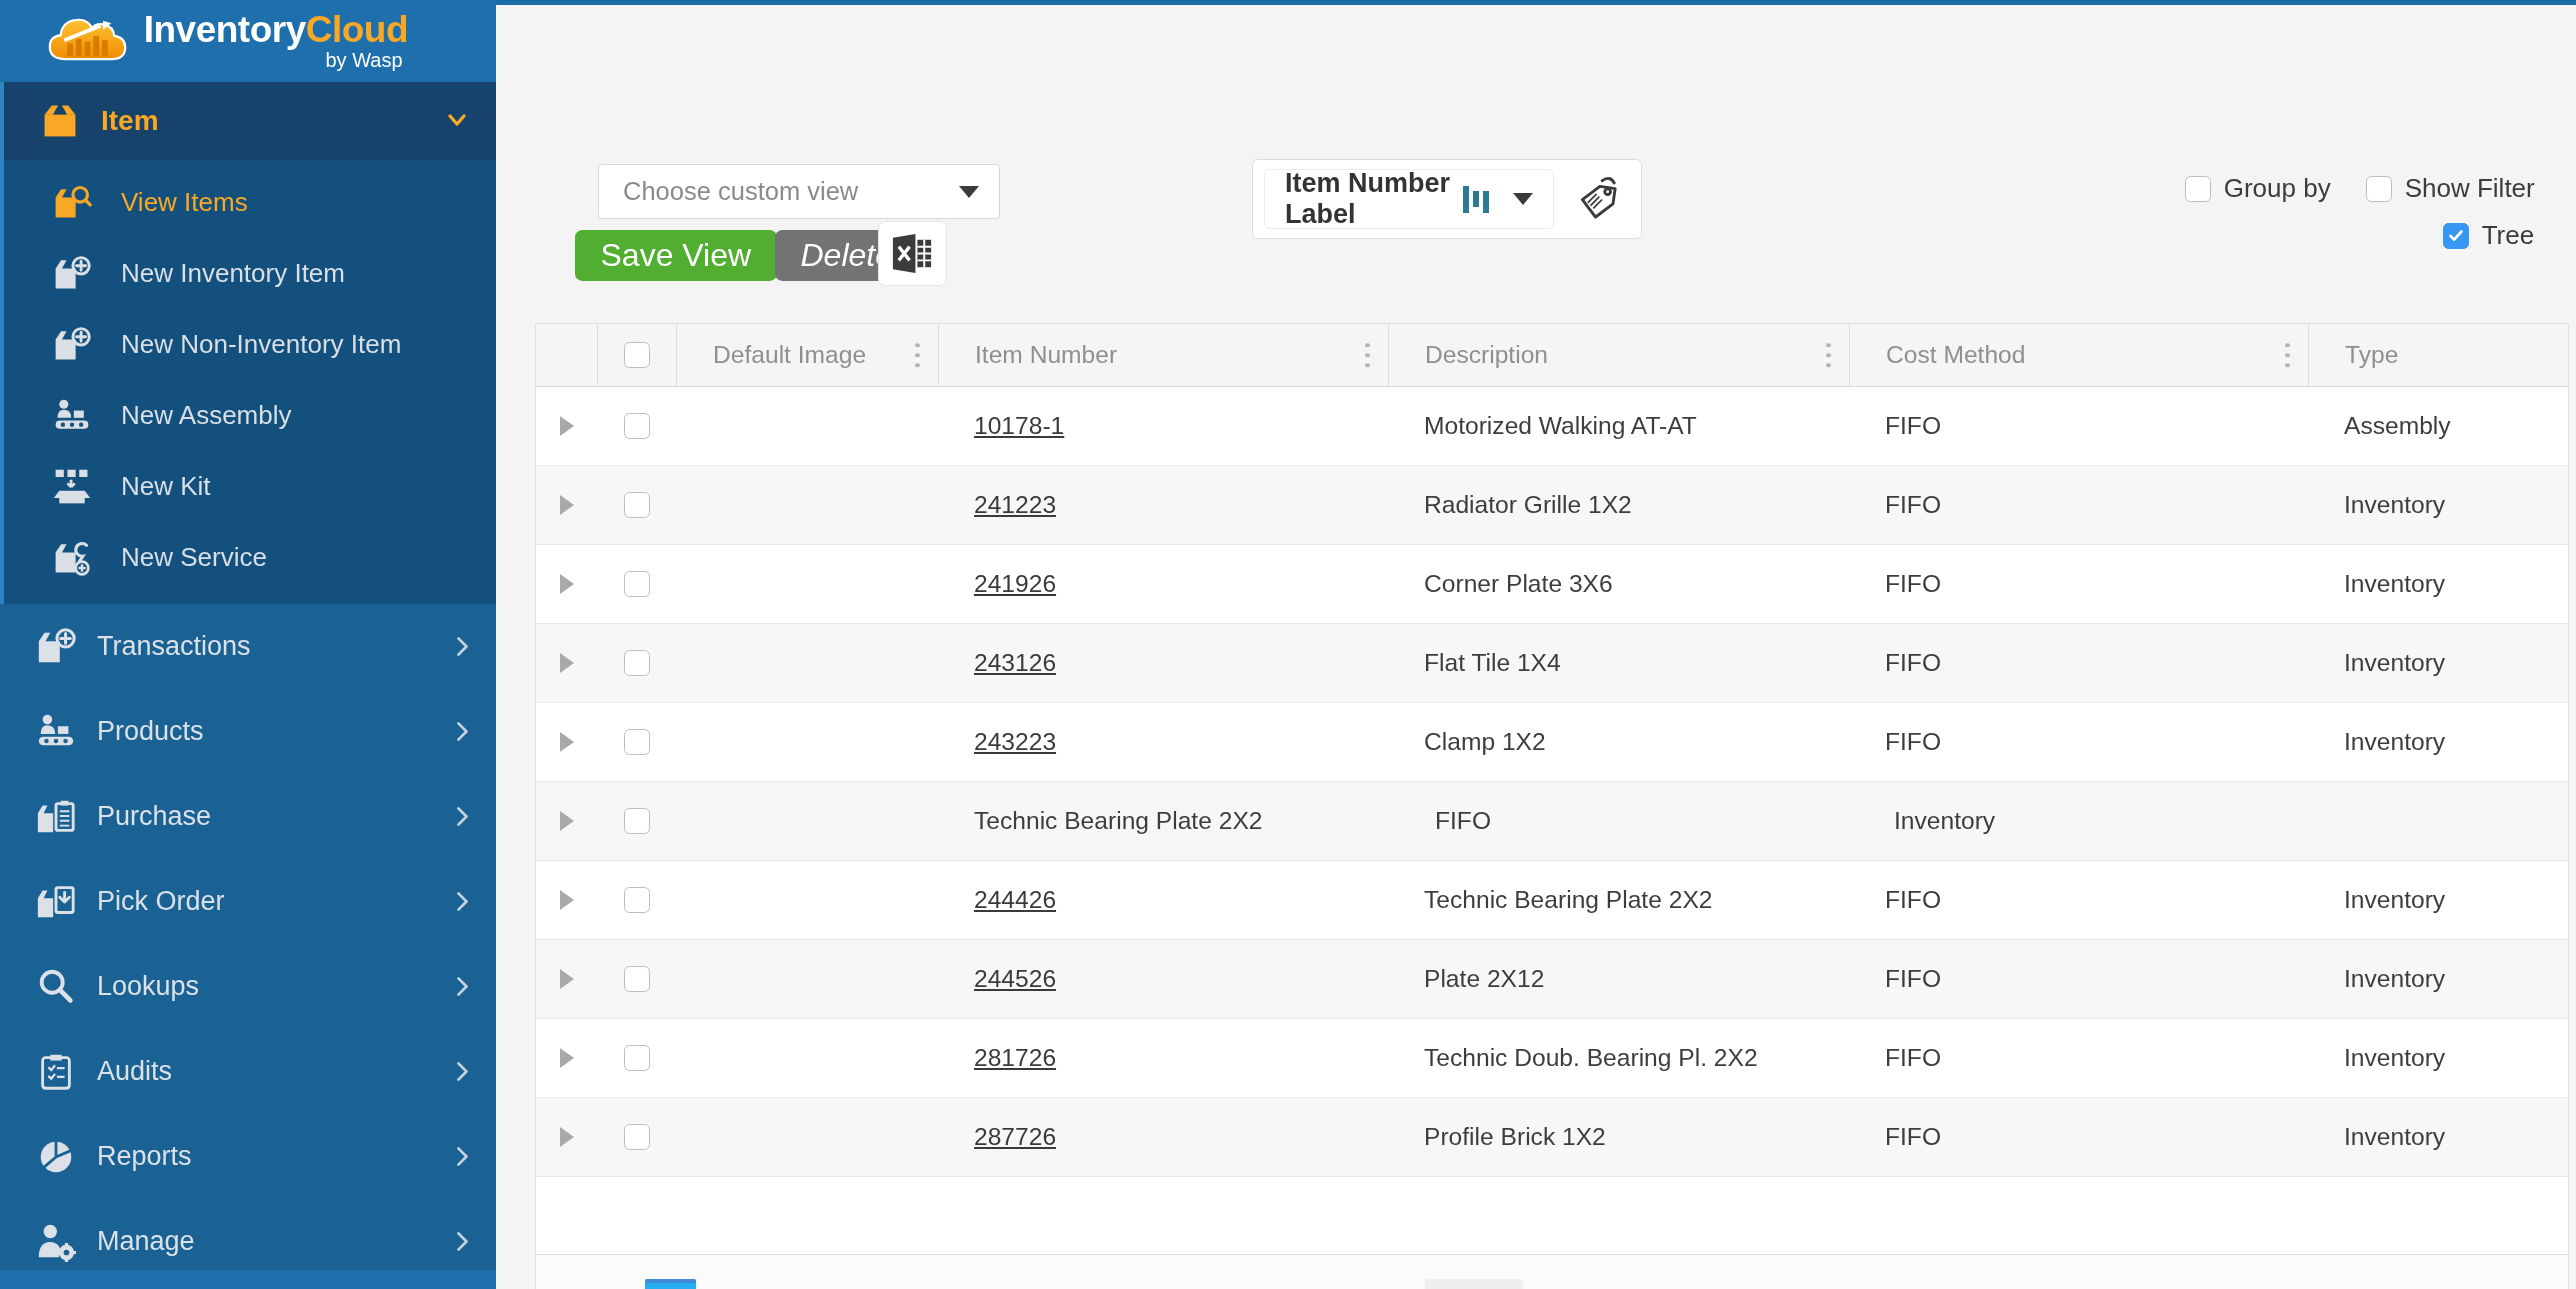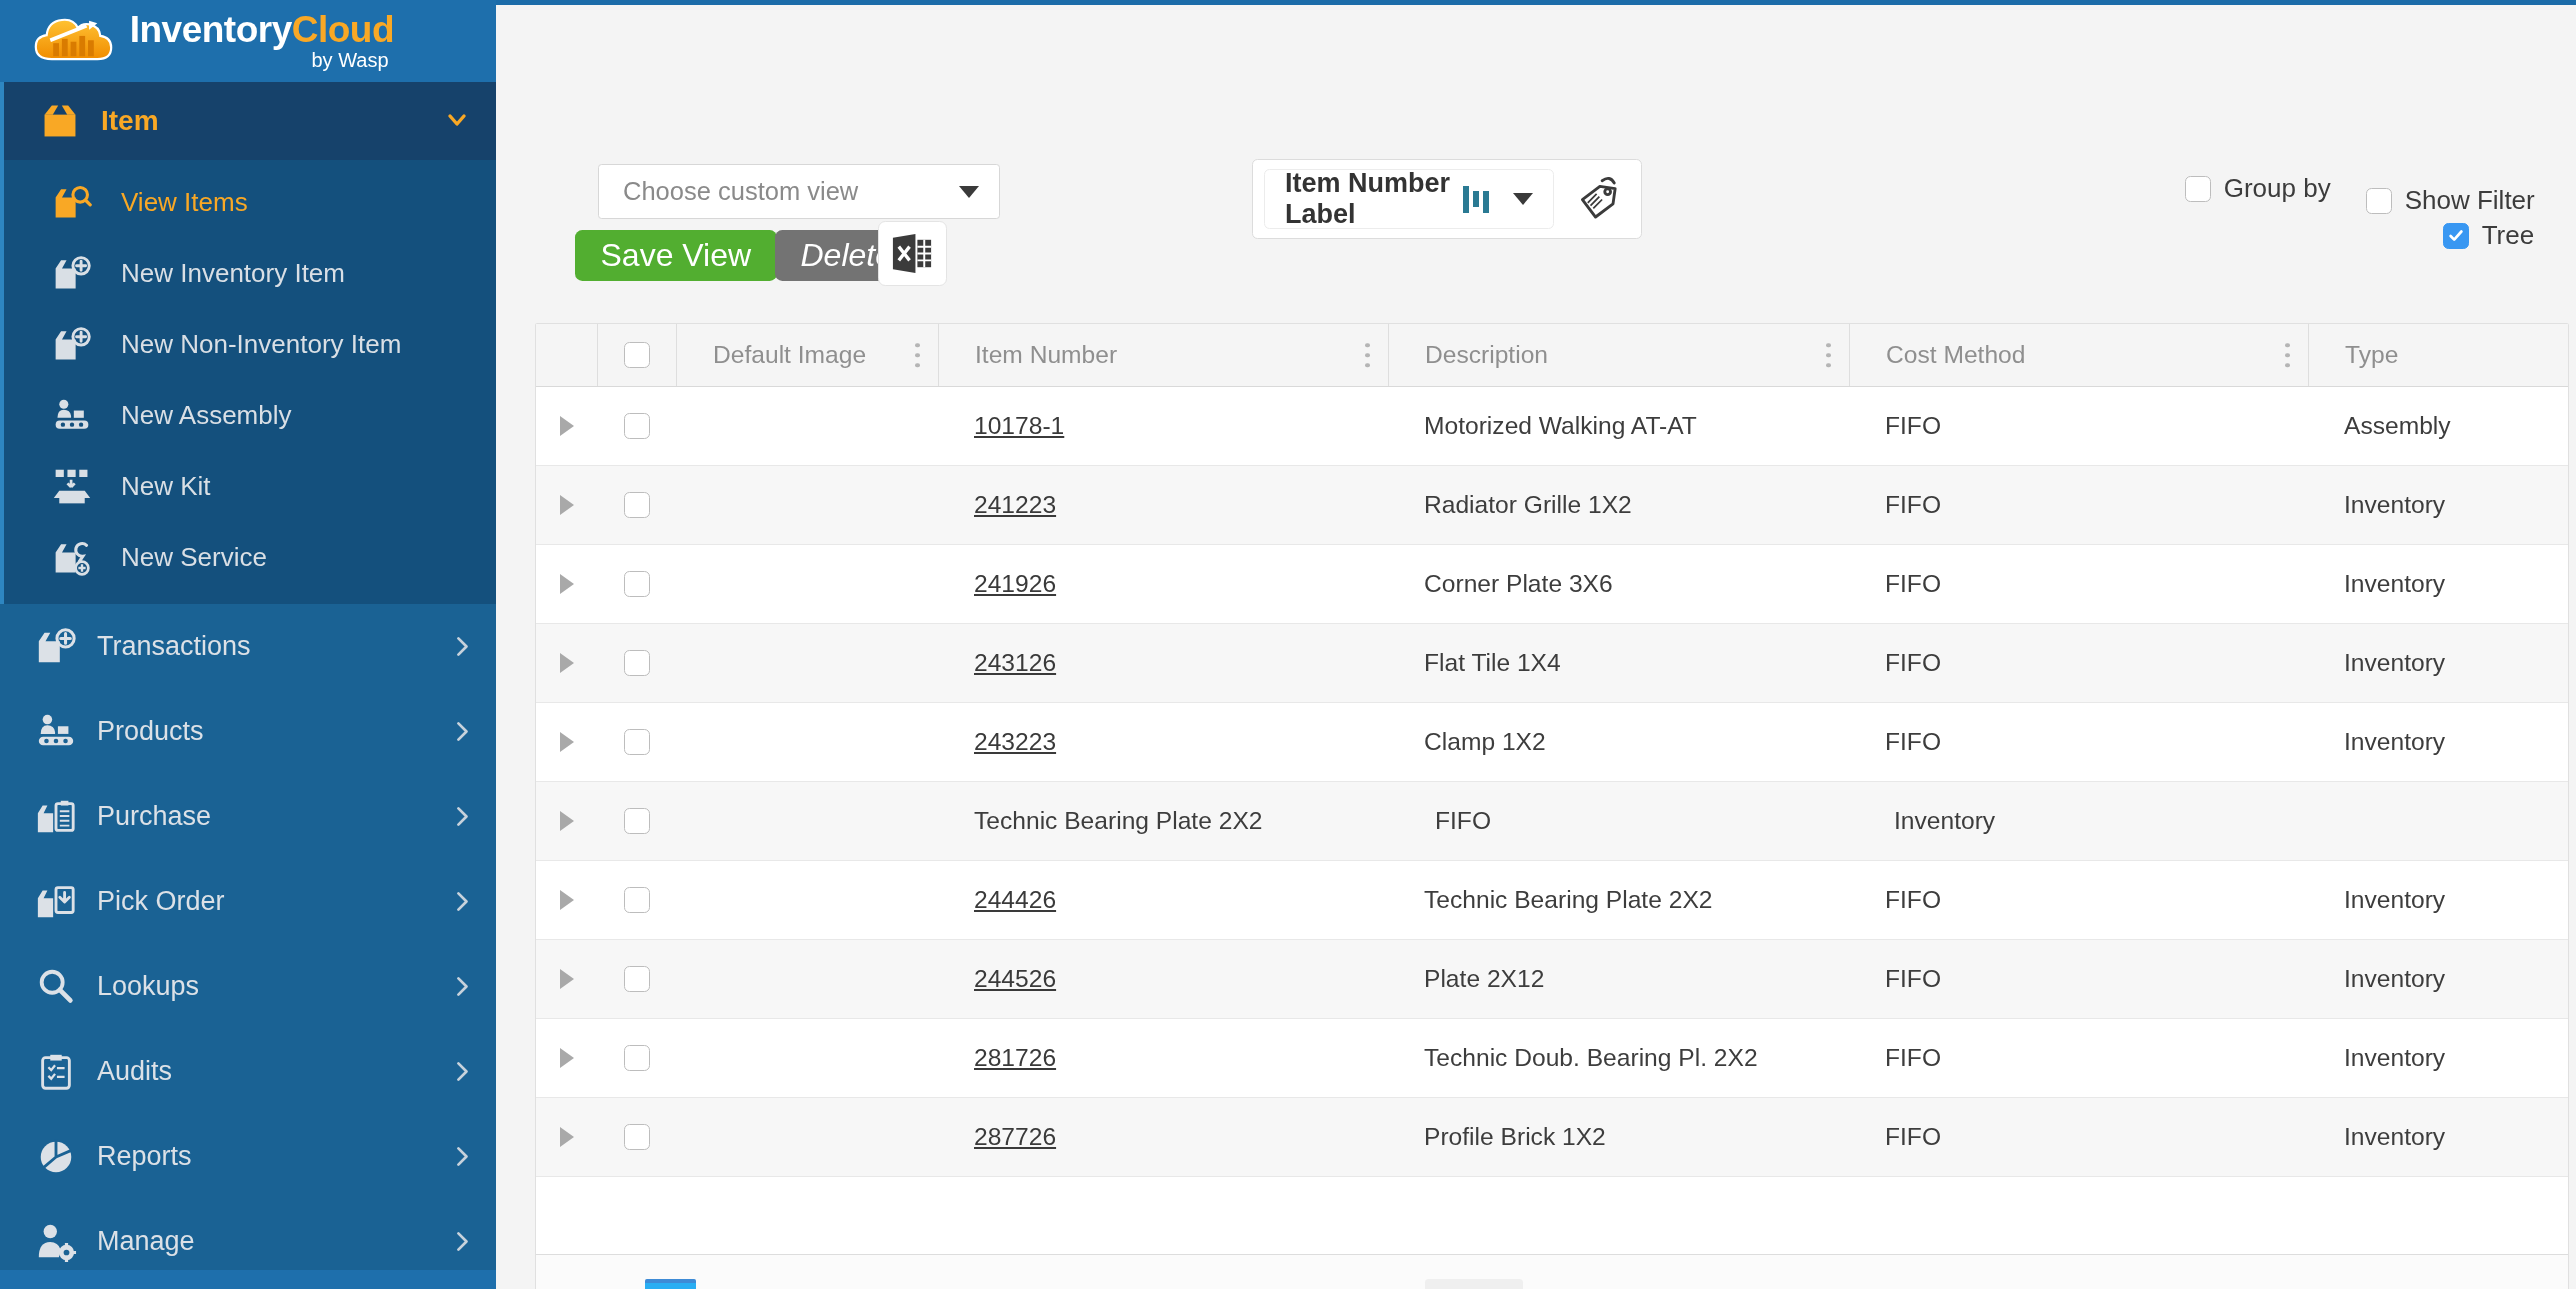--- a/index.html
+++ b/index.html
@@ -2,21 +2,21 @@
 <html style="font-size:14.6px"><head>
 <meta charset="utf-8">
 <style>
   * { box-sizing: border-box; margin: 0; padding: 0; }
   html,body { width:2576px; height:1290px; overflow:hidden;
     font-family:"Liberation Sans", sans-serif; background:#f4f4f4; }
 
   
   .sidebar { position:absolute; left:0; top:0; width:496px; height:1290px;
     background:#1A6294; color:#D9DFE5; z-index:5; }
-  .logo-band { height:82px; background:#1E6FAC; display:flex; align-items:center; padding-left:30px; }
+  .logo-band { height:82px; background:#1E6FAC; display:flex; align-items:center; padding-left:44px; }
   .brand { display:flex; flex-direction:column; margin-left:12.7px; line-height:1.05; }
   .brand-line { font-size:37px; font-weight:bold; letter-spacing:-0.5px; }
   .brand-line .b1 { color:#ffffff; }
   .brand-line .b2 { color:#F9A825; }
   .brand-tag { color:#ffffff; font-size:20px; align-self:flex-end; margin-right:5.5px; }
 
   .item-header { height:78px; background:#16426B; display:flex; align-items:center;
     padding:0 31px 0 35px; color:#F9A825; font-size:28px; font-weight:bold; cursor:pointer;
     border-left:4.5px solid #2E86C1; }
   .item-header .lbl { margin-left:20px; flex:1; }
@@ -74,21 +74,21 @@
   .bars i { display:block; background:#2A7A93; width:5.5px; }
   .bars i:nth-child(1){ height:27px; }
   .bars i:nth-child(2){ height:16.4px; margin-bottom:5.5px; }
   .bars i:nth-child(3){ height:22px; }
   .label-card .caret-dn { margin-right:3.6px; }
   .tag-btn { width:58px; height:58px; margin-left:12.7px; display:flex; align-items:center; justify-content:center; cursor:pointer; }
 
   .chk-group { position:absolute; display:flex; align-items:center; gap:12.7px; font-size:26px; color:#3C3C3C; cursor:pointer; }
   .cb { width:26px; height:26px; background:#fff; border:1.8px solid #BDBDBD; border-radius:5.5px; flex:0 0 26px; }
   .cb.checked { background:#3897F2; border-color:#3897F2; display:flex; align-items:center; justify-content:center; }
-  .gb { left:1689px; top:96px; } .sf { left:1870px; top:108px; } .tr { left:1947px; top:143px; }
+  .gb { left:1689px; top:96px; } .sf { left:1870px; top:96px; } .tr { left:1947px; top:143px; }
 
   
   .grid { position:absolute; left:39px; top:246px; width:2034px; height:1039px; background:#fff;
     border:0.9px solid #E0E0E0; border-radius:1.8px; }
   .ghead { display:flex; height:63px; background:#F5F5F5; border-bottom:0.9px solid #D9D9D9; }
   .hcell { display:flex; align-items:center; position:relative; color:#8F8F8F; font-size:24.6px;
     border-left:0.9px solid #DEDEDE; padding-left:36px; cursor:pointer; }
   .hcell:first-child { border-left:none; }
   .col-exp { width:61px; flex:0 0 61px; justify-content:center; padding-left:0; }
   .col-chk { width:79px; flex:0 0 79px; justify-content:center; padding-left:0; }

